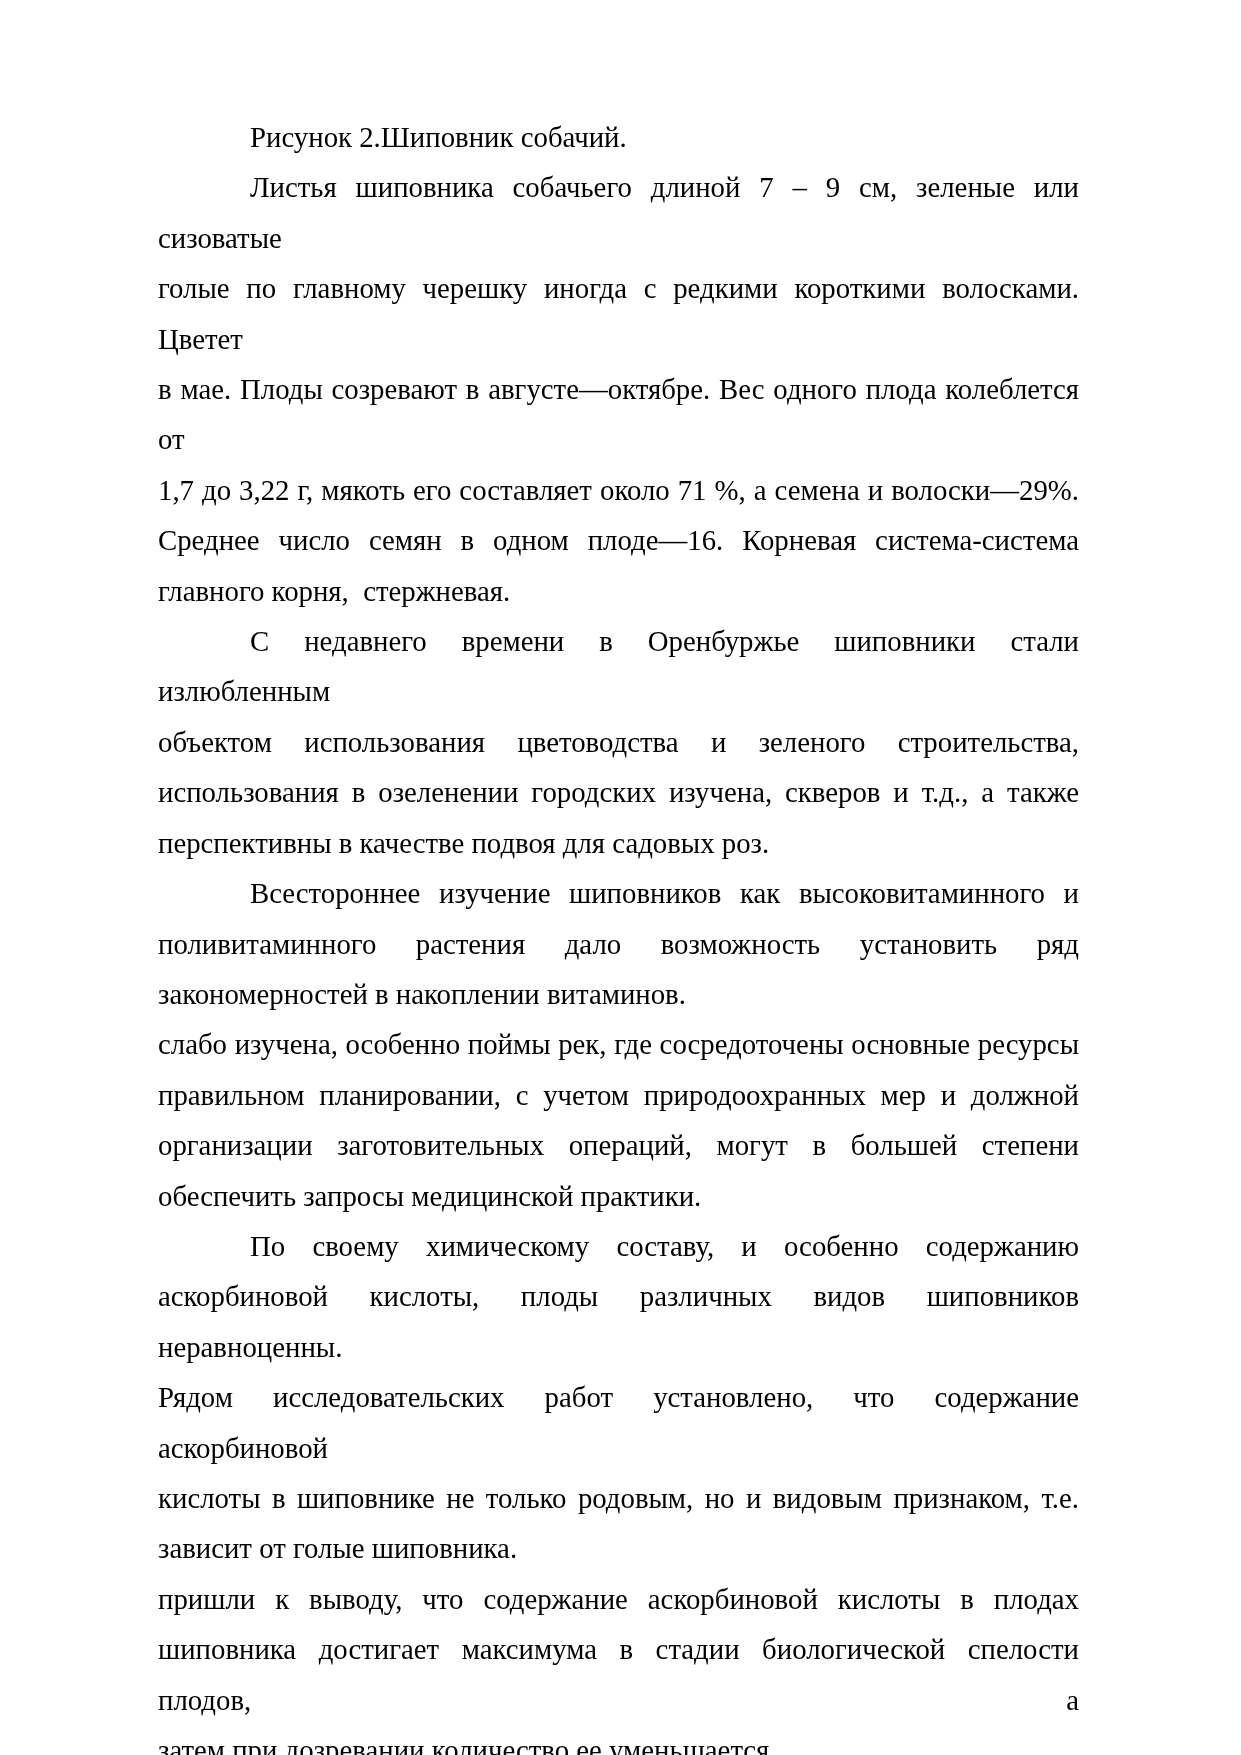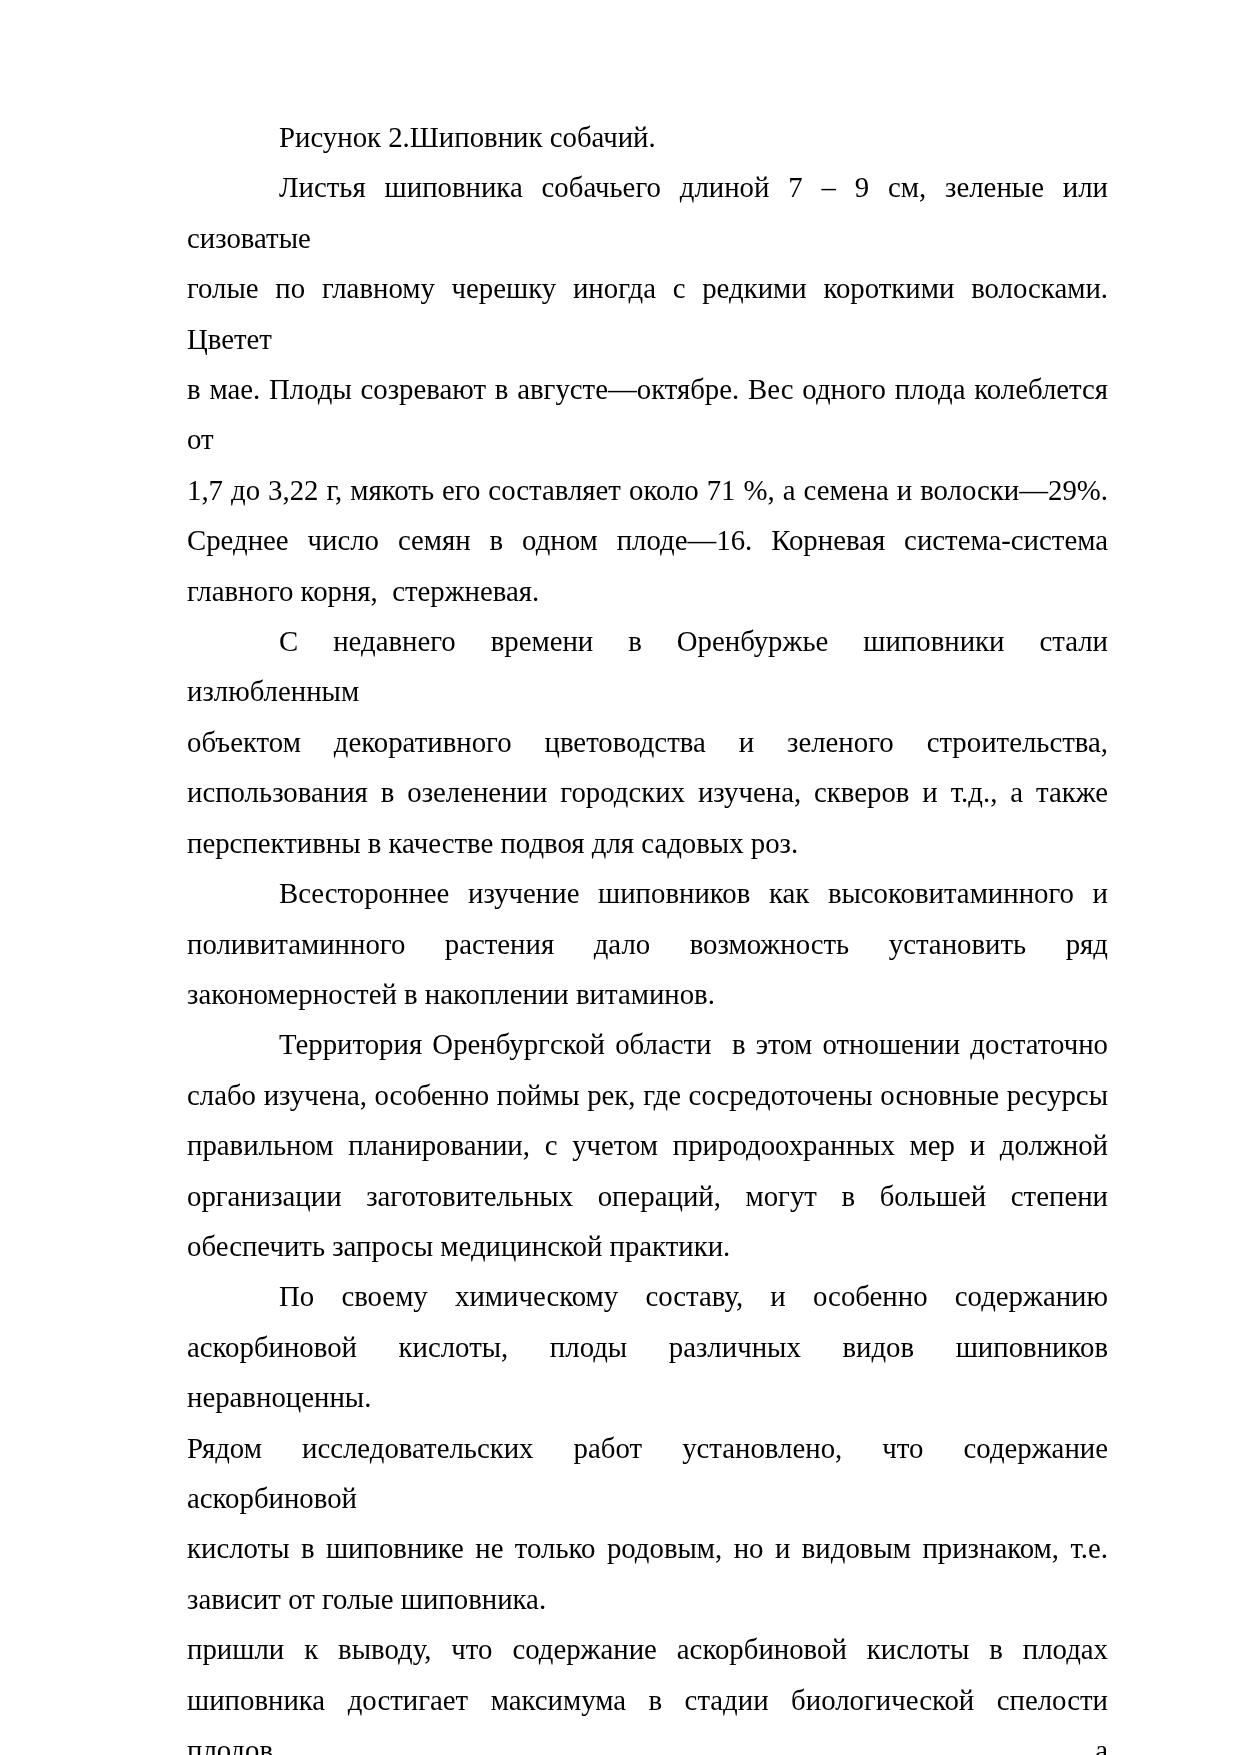--- a/index.html
+++ b/index.html
@@ -12,21 +12,20 @@
     width: 1167px;
     height: 1755px;
     background: #ffffff;
     box-sizing: border-box;
     padding: 112px 88px 0 158px;
     overflow: hidden;
     font-family: "Liberation Serif", "DejaVu Serif", serif;
     font-size: 28.8px;
     line-height: 50.4px;
     color: #000000;
-    margin-left: 29px;
     -webkit-font-smoothing: antialiased;
   }
   .paragraph {
     margin: 0;
     padding: 0;
   }
   .text-line {
     text-align: justify;
     text-align-last: justify;
     text-justify: inter-word;
@@ -51,31 +50,30 @@
       <div class="paragraph">
         <div class="text-line first">Листья шиповника собачьего длиной 7 – 9 см, зеленые или сизоватые</div>
         <div class="text-line">голые по главному черешку иногда с редкими короткими волосками. Цветет</div>
         <div class="text-line">в мае. Плоды созревают в августе—октябре. Вес одного плода колеблется от</div>
         <div class="text-line">1,7 до 3,22 г, мякоть его составляет около 71 %, а семена и волоски—29%.</div>
         <div class="text-line">Среднее число семян в одном плоде—16. Корневая система-система</div>
         <div class="text-line last">главного корня,&nbsp; стержневая.</div>
       </div>
       <div class="paragraph">
         <div class="text-line first">С недавнего времени в Оренбуржье шиповники стали излюбленным</div>
-        <div class="text-line">объектом декоративного цветоводства и зеленого строительства,</div>
+        <div class="text-line">объектом использования цветоводства и зеленого строительства,</div>
         <div class="text-line">использования в озеленении городских изучена, скверов и т.д., а также</div>
         <div class="text-line last">перспективны в качестве подвоя для садовых роз.</div>
       </div>
       <div class="paragraph">
         <div class="text-line first">Всестороннее изучение шиповников как высоковитаминного и</div>
         <div class="text-line">поливитаминного растения дало возможность установить ряд</div>
         <div class="text-line last">закономерностей в накоплении витаминов.</div>
       </div>
       <div class="paragraph">
-        <div class="text-line first">Территория Оренбургской области&nbsp; в этом отношении достаточно</div>
         <div class="text-line">слабо изучена, особенно поймы рек, где сосредоточены основные ресурсы</div>
         <div class="text-line">правильном планировании, с учетом природоохранных мер и должной</div>
         <div class="text-line">организации заготовительных операций, могут в большей степени</div>
         <div class="text-line last">обеспечить запросы медицинской практики.</div>
       </div>
       <div class="paragraph">
         <div class="text-line first">По своему химическому составу, и особенно содержанию</div>
         <div class="text-line">аскорбиновой кислоты, плоды различных видов шиповников неравноценны.</div>
         <div class="text-line">Рядом исследовательских работ установлено, что содержание аскорбиновой</div>
         <div class="text-line">кислоты в шиповнике не только родовым, но и видовым признаком, т.е.</div>

